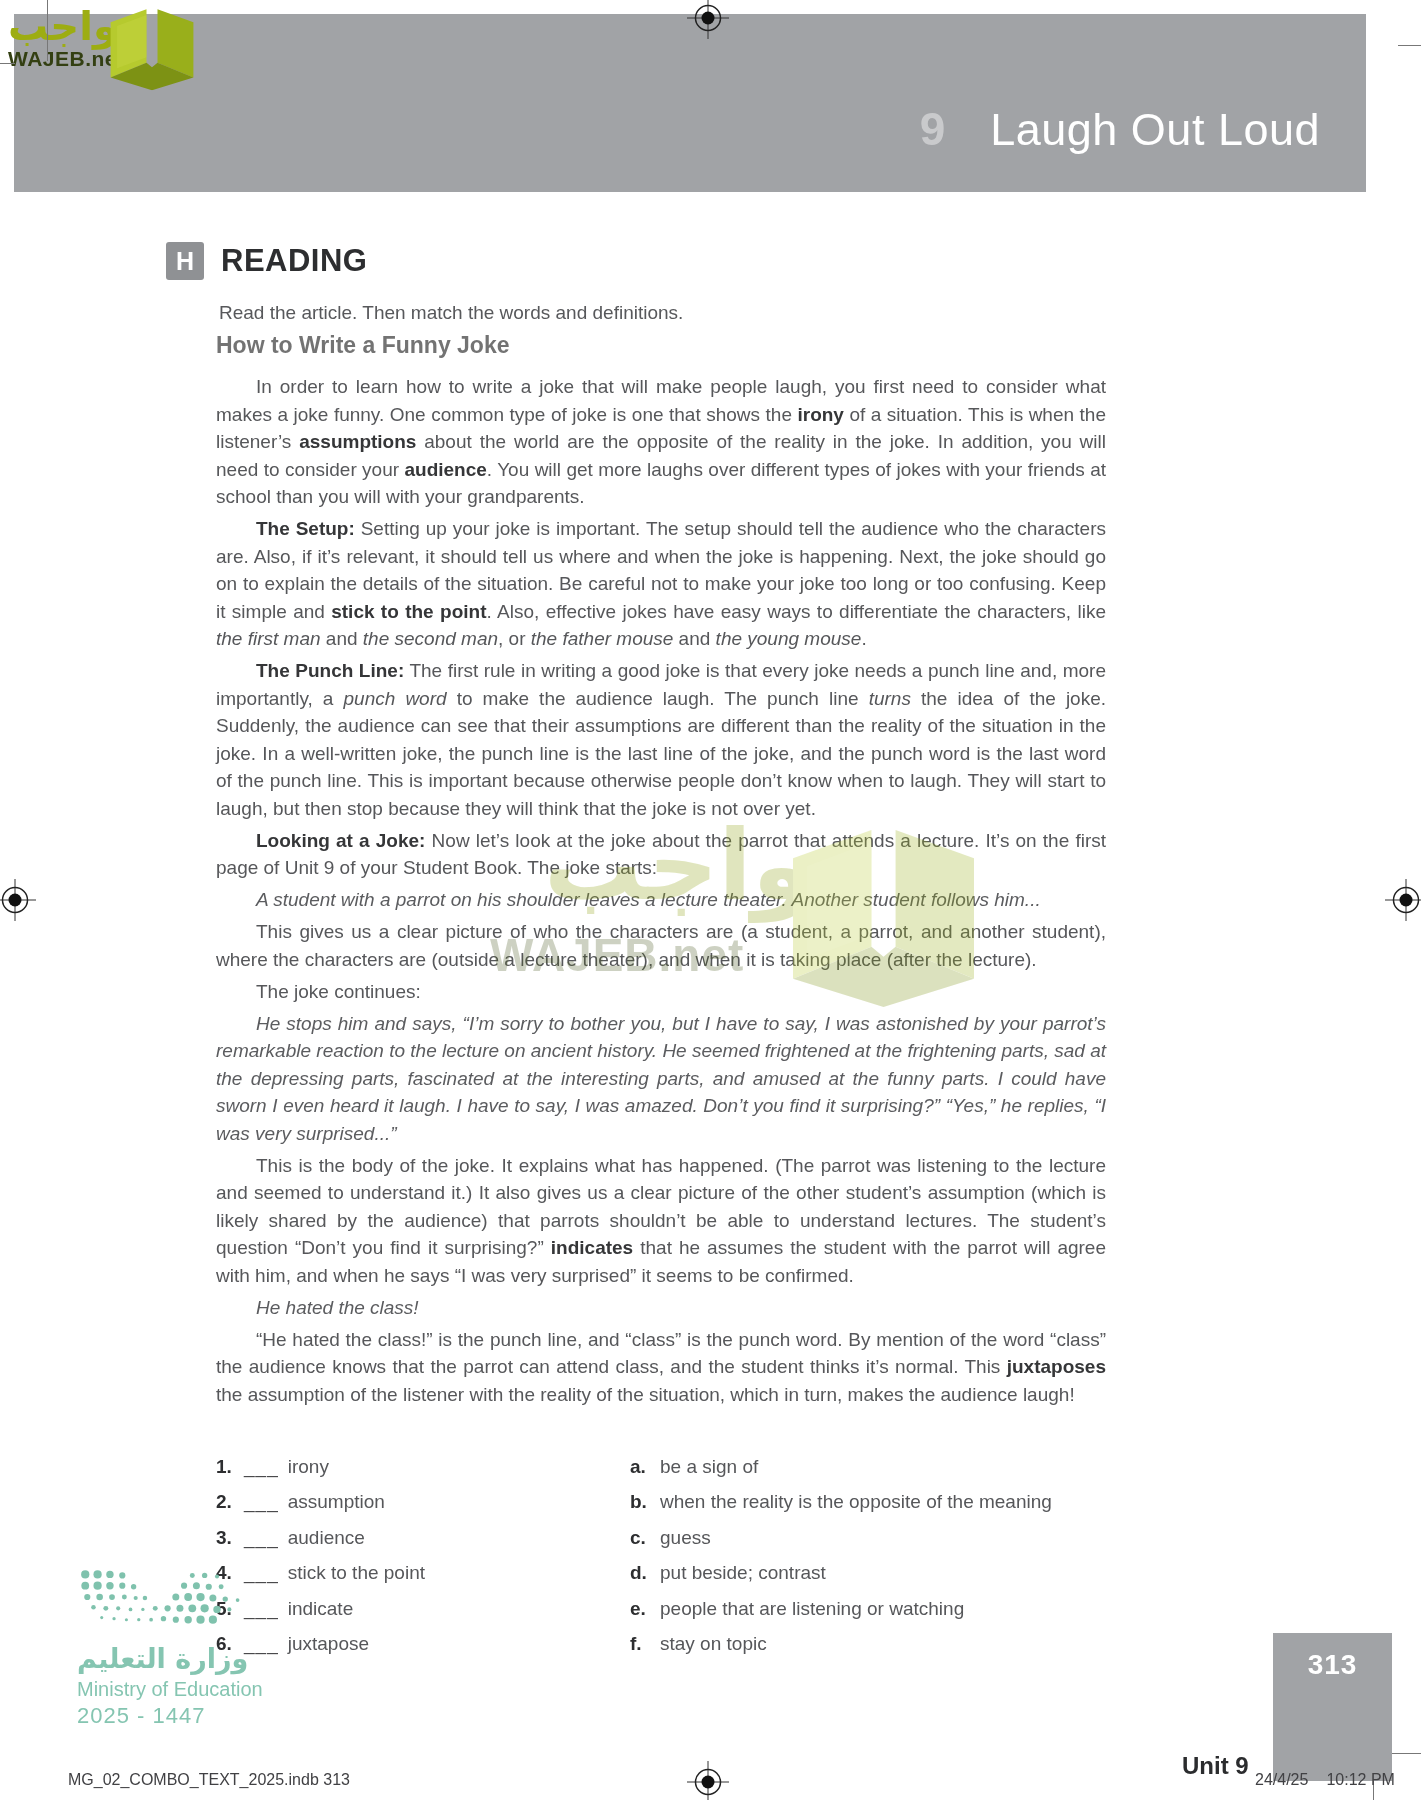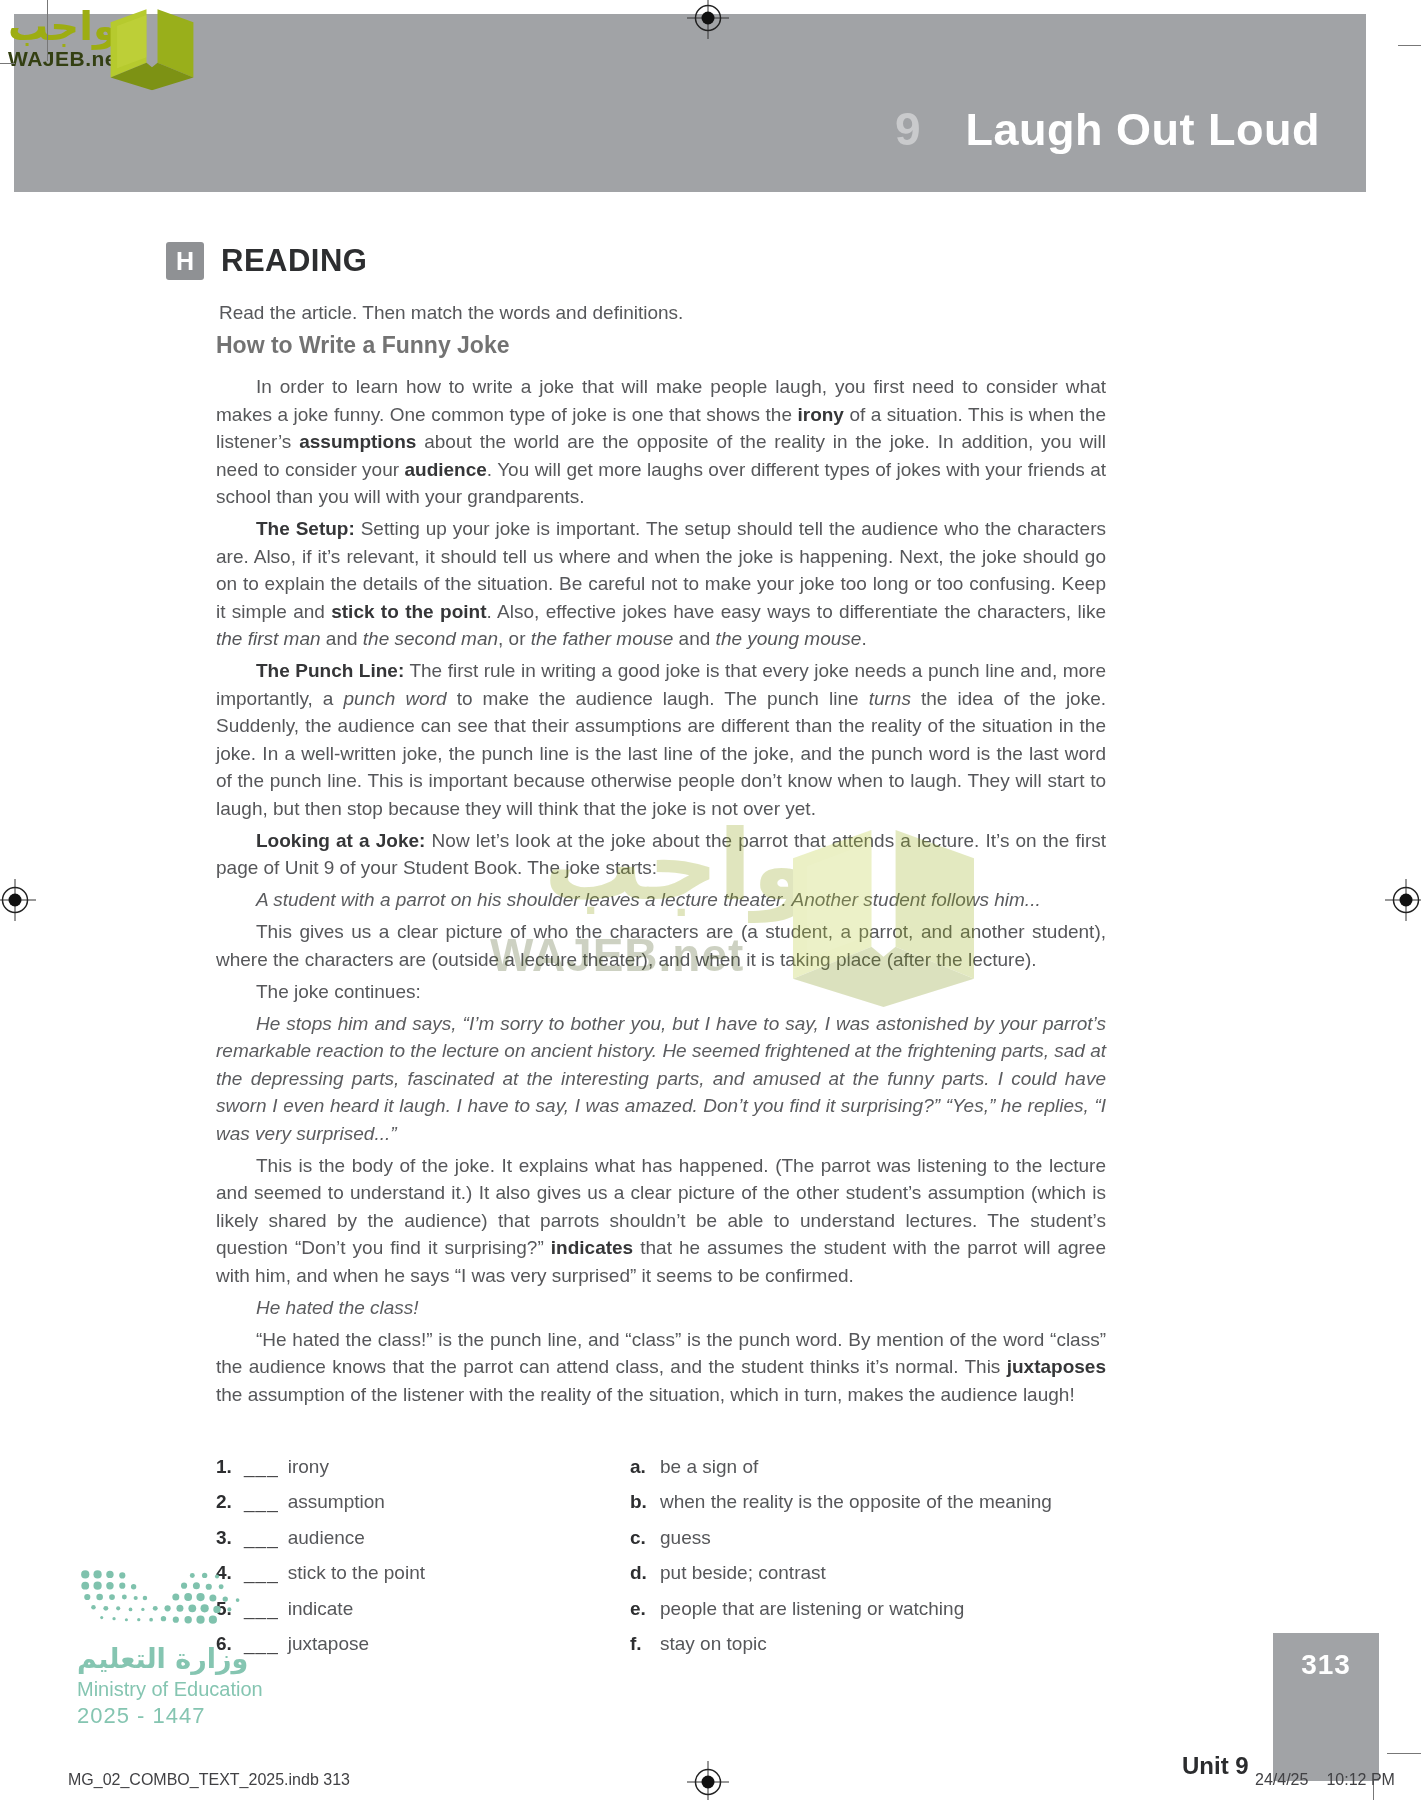--- a/index.html
+++ b/index.html
@@ -3,21 +3,21 @@
 <meta charset="utf-8">
 <style>
   html,body{margin:0;padding:0;background:#fff;}
   .page{position:relative;width:1421px;height:1800px;background:#fff;overflow:hidden;
         font-family:"Liberation Sans", sans-serif;color:#56575a;margin:0 auto;}
 
   
   .topbar{position:absolute;left:14px;top:14px;width:1352px;height:178px;background:#a1a3a6;}
   .topbar-inner{position:absolute;right:46px;top:88px;display:flex;align-items:baseline;}
   .unit-num{font-size:46px;font-weight:700;color:#c9cacc;margin-right:44px;letter-spacing:1px;}
-  .unit-title{font-size:45px;font-weight:700;color:#ffffff;letter-spacing:0.5px;}
+  .unit-title{font-size:45px;font-weight:400;color:#ffffff;letter-spacing:0.5px;}
 
   
   .wajeb{position:absolute;left:8px;top:4px;width:200px;height:95px;}
   .wajeb .ar{font-family:"DejaVu Sans", sans-serif;font-size:40px;font-weight:700;color:#9dad12;line-height:44px;}
   .wajeb .net{font-size:21px;font-weight:700;color:#333f12;line-height:22px;letter-spacing:0.5px;}
   .wajeb svg{position:absolute;left:98px;top:0px;}
 
   
   .regmark{position:absolute;width:44px;height:44px;}
   .cropline{position:absolute;background:#777;}
@@ -48,21 +48,21 @@
   .m-def{color:#56575a;}
 
   
   .moe{position:absolute;left:77px;top:1566px;width:200px;color:#7fc2ad;}
   .moe .ar{font-family:"DejaVu Sans", sans-serif;font-size:27px;font-weight:700;color:#85c5b1;margin-top:14px;line-height:30px;}
   .moe .en{font-size:20px;color:#85c5b1;margin-top:4px;line-height:22px;}
   .moe .yr{font-size:22px;color:#85c5b1;margin-top:3px;letter-spacing:1px;}
 
   
   .footer-unit{position:absolute;left:1182px;top:1752px;font-size:24px;font-weight:700;color:#2b2c2e;}
-  .page-badge{position:absolute;left:1273px;top:1633px;width:106px;height:148px;background:#a1a3a6;text-align:center;}
+  .page-badge{position:absolute;left:1273px;top:1633px;width:119px;height:148px;background:#a1a3a6;text-align:center;}
   .page-badge span{display:inline-block;margin-top:16px;font-size:28px;font-weight:700;color:#fff;letter-spacing:1px;}
   .print-line{position:absolute;top:1771px;font-size:16px;color:#414144;}
   .print-left{left:68px;}
   .print-right{left:1255px;}
   .print-right span{margin-right:0;}
   .print-right .t{margin-left:18px;}
 
   
   .watermark{position:absolute;left:468px;top:826px;width:565px;height:180px;opacity:0.27;pointer-events:none;}
   .watermark .ar{position:absolute;left:76px;top:-18px;font-family:"DejaVu Sans", sans-serif;

